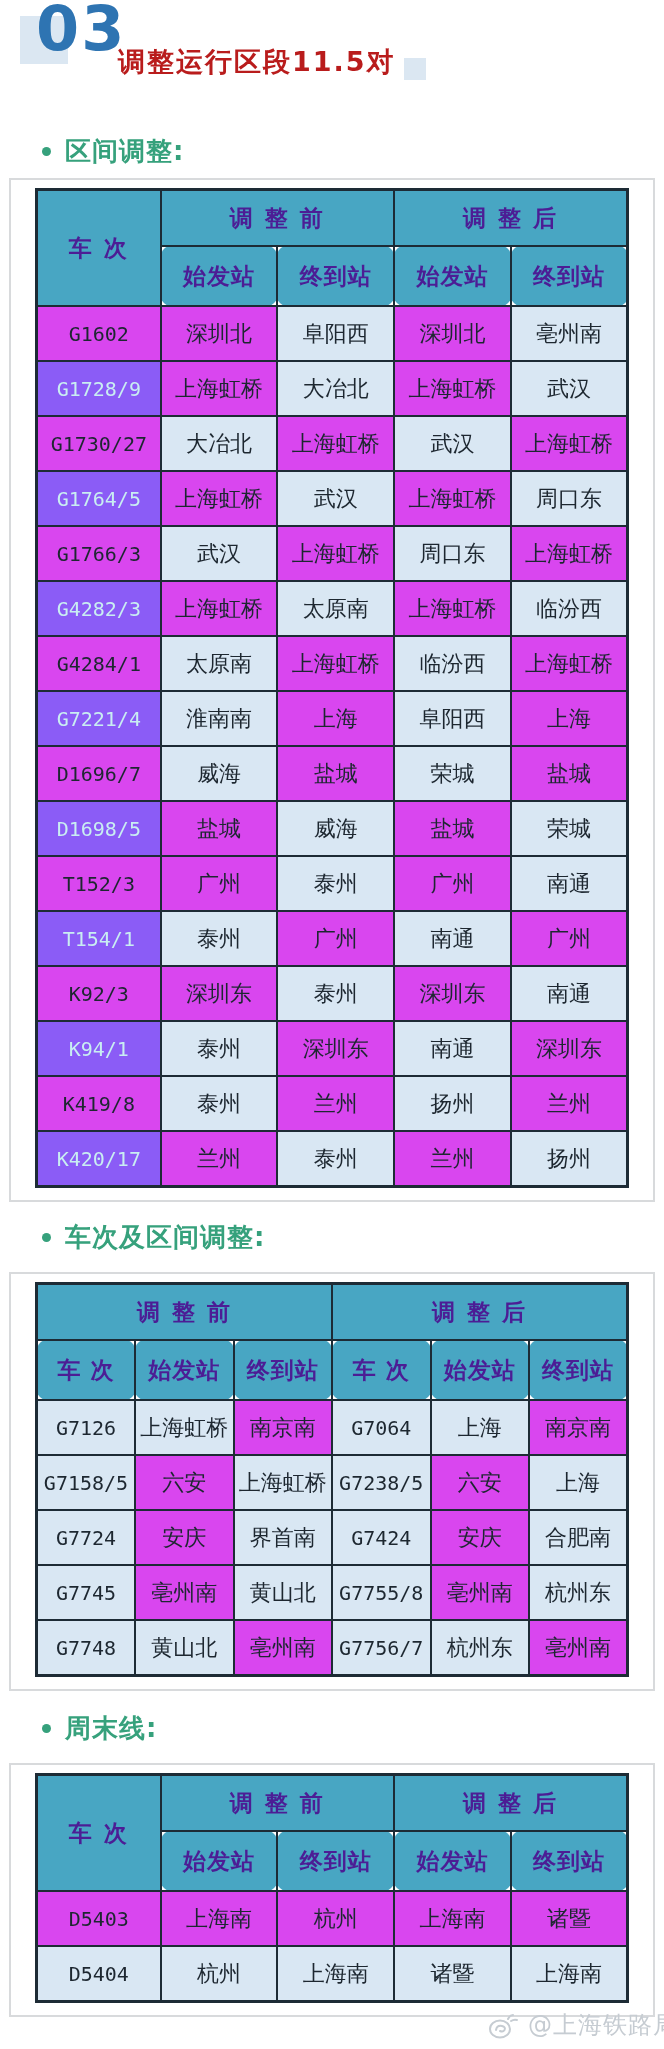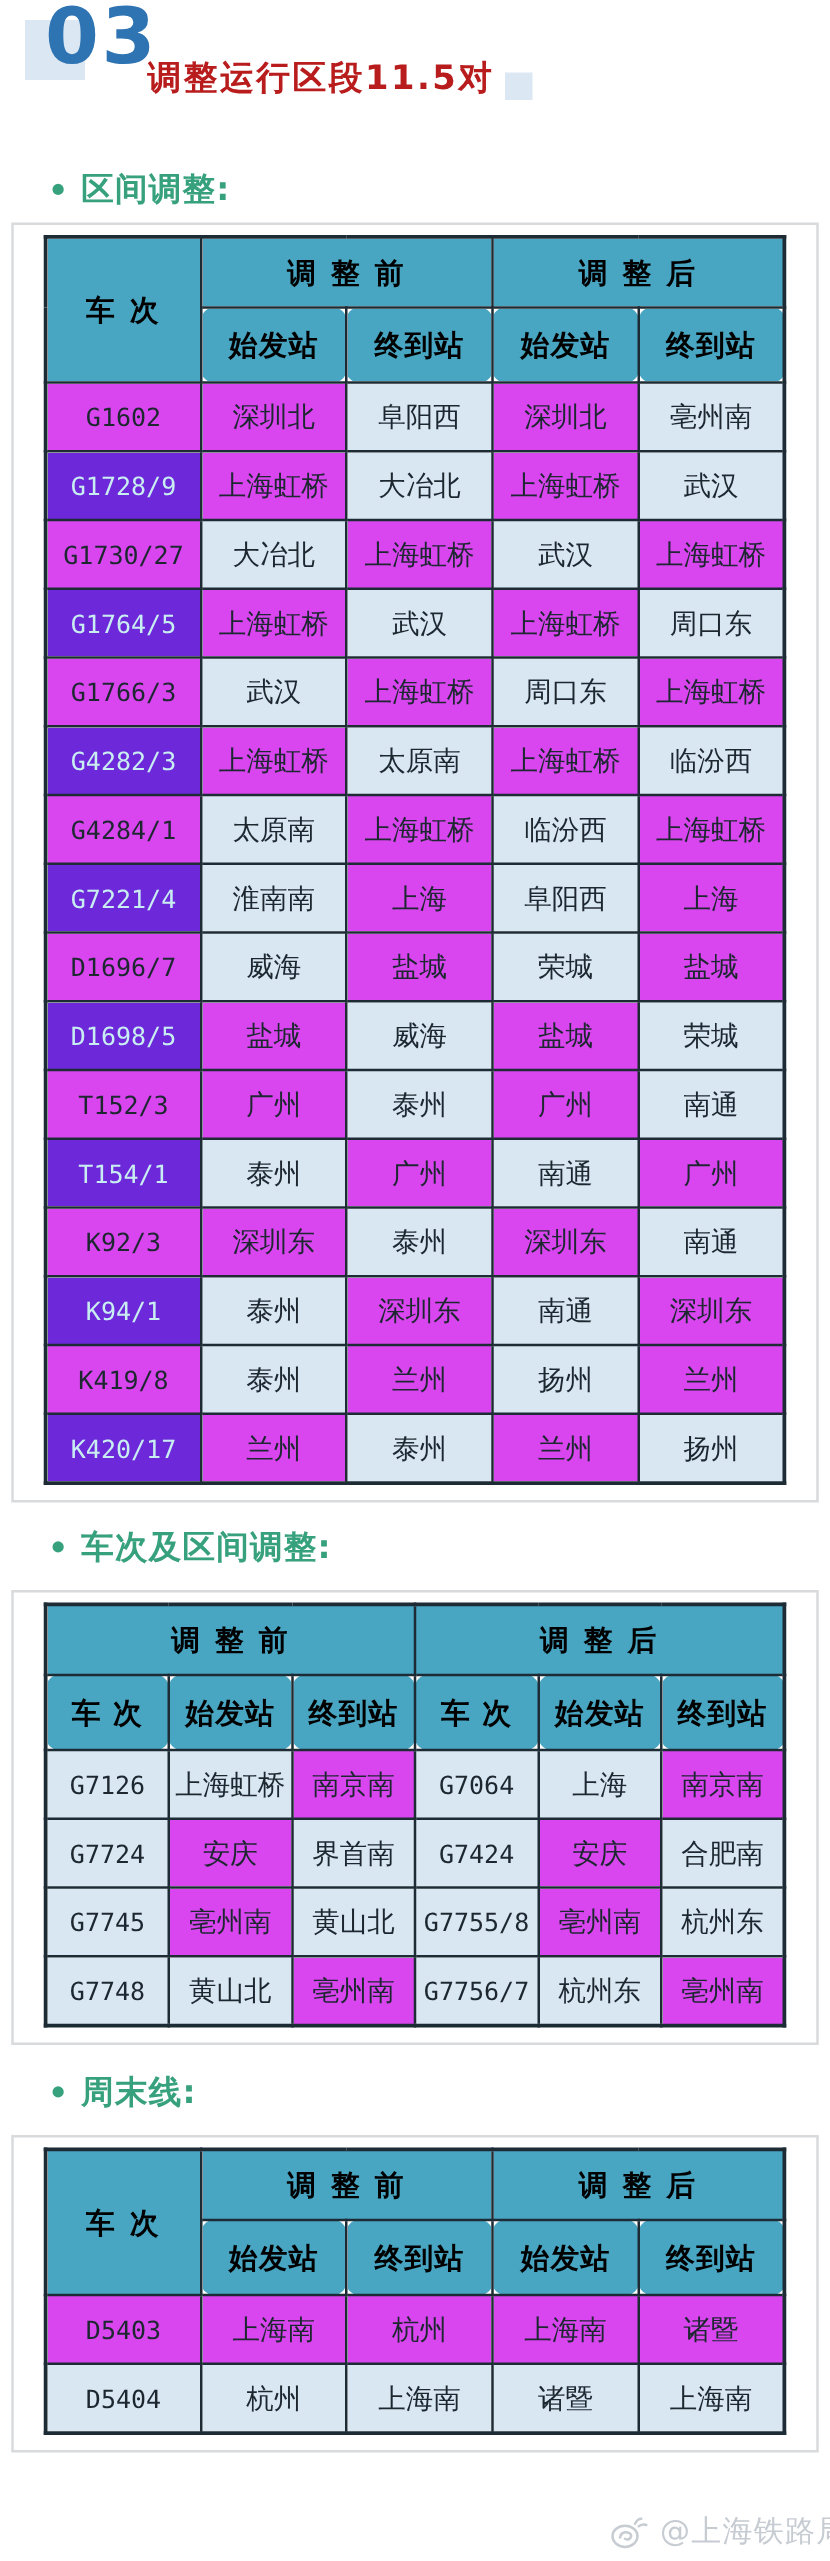--- a/index.html
+++ b/index.html
@@ -54,35 +54,35 @@
     border-collapse: collapse;
     border: 3px solid #1d2b35;
     table-layout: fixed;
   }
   .rail-table th, .rail-table td {
     border: 2px solid #1d2b35;
     text-align: center; vertical-align: middle;
     padding: 0; overflow: hidden; white-space: nowrap;
   }
   .rail-table th {
-    background: #48a6c3; color: #000000;
+    background: #48a6c3; color: #4c1d95;
     font-size: 23px; font-weight: 700; letter-spacing: 2px;
     height: 54px;
   }
   .rail-table thead tr.sub th { height: 58px; letter-spacing: 1px; border-radius: 10px; }
   .rail-table td {
     height: 53px; font-size: 22px; color: #1d2730; font-weight: 500;
   }
   .rail-table td.num {
     font-family: "DejaVu Sans Mono", "Liberation Mono", monospace;
     font-size: 20px; letter-spacing: 0;
   }
   .rail-table td.bg-w { background: #d946ef; }
   .rail-table td.bg-l { background: #d9e7f3; }
-  .rail-table td.bg-t { background: #6d28d9; color: #c9eef2; }
+  .rail-table td.bg-t { background: #8b5cf6; color: #c9eef2; }
   col.c-train { width: 21%; }
   .t2 col { width: 16.66%; }
 
   
   .watermark {
     position: absolute; right: -14px; bottom: 8px;
     display: flex; align-items: center; gap: 8px;
     color: #c6ccd2; font-size: 24px; letter-spacing: 1px;
     white-space: nowrap;
   }
@@ -272,20 +272,28 @@
       </tr>
     </thead>
     <tbody>
         <tr>
           <td class="bg-l num">G7126</td>
           <td class="bg-l">上海虹桥</td>
           <td class="bg-w">南京南</td>
           <td class="bg-l num">G7064</td>
           <td class="bg-l">上海</td>
           <td class="bg-w">南京南</td>
+        </tr>
+        <tr>
+          <td class="bg-l num">G7158/5</td>
+          <td class="bg-w">六安</td>
+          <td class="bg-l">上海虹桥</td>
+          <td class="bg-l num">G7238/5</td>
+          <td class="bg-w">六安</td>
+          <td class="bg-l">上海</td>
         </tr>
         <tr>
           <td class="bg-l num">G7724</td>
           <td class="bg-w">安庆</td>
           <td class="bg-l">界首南</td>
           <td class="bg-l num">G7424</td>
           <td class="bg-w">安庆</td>
           <td class="bg-l">合肥南</td>
         </tr>
         <tr>

